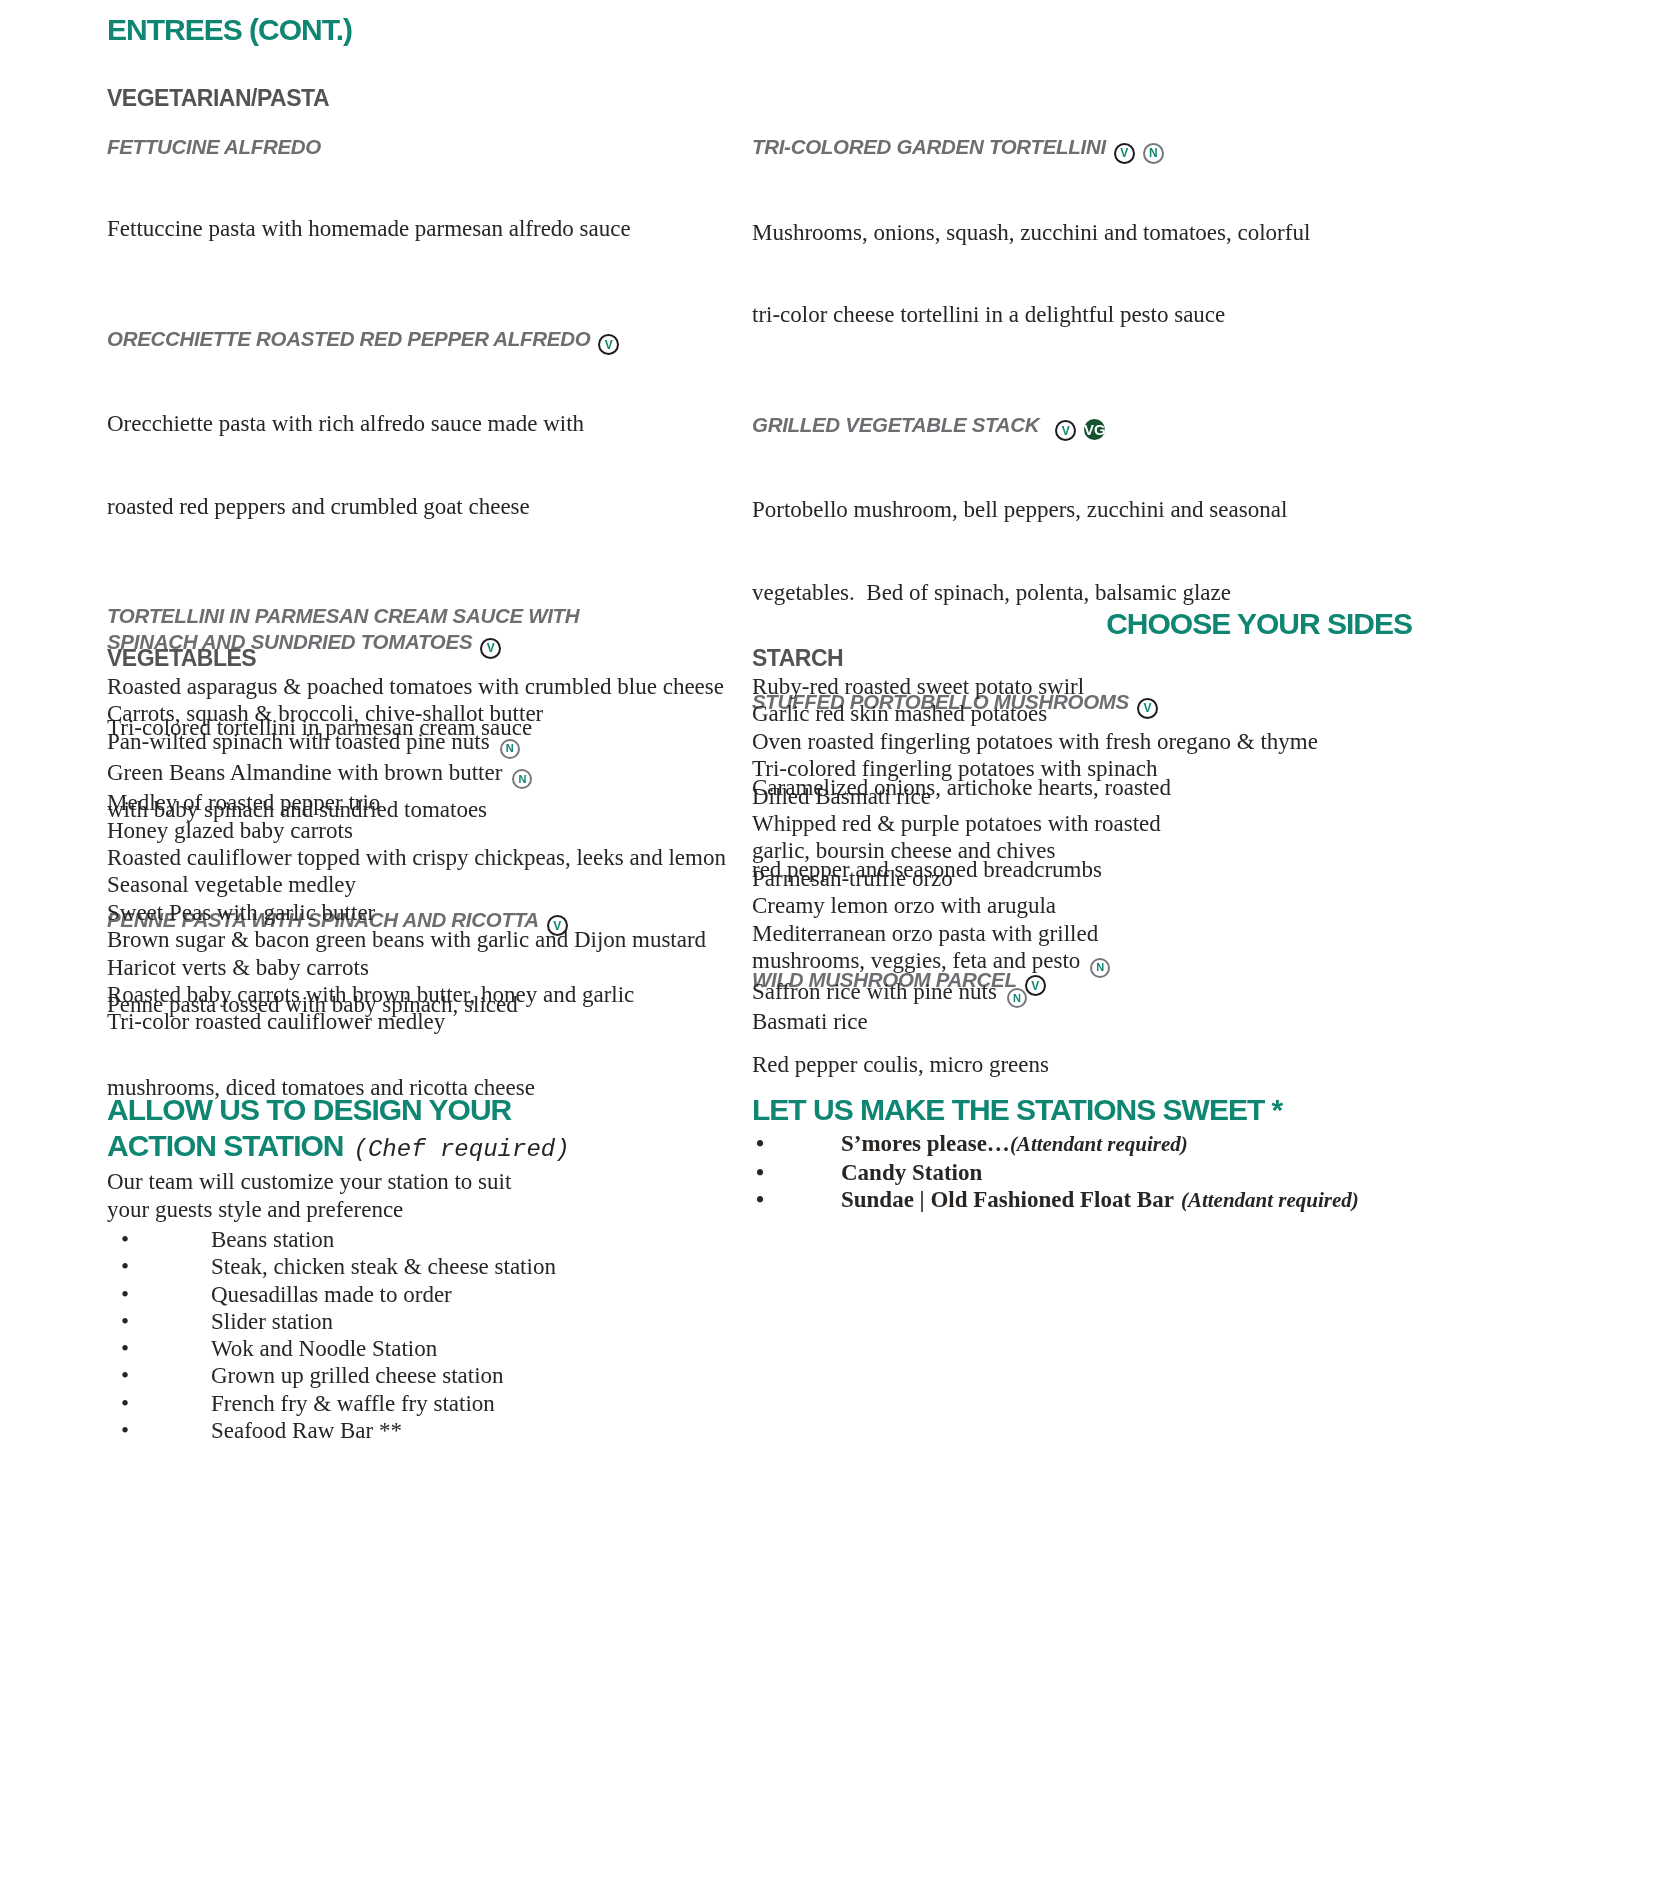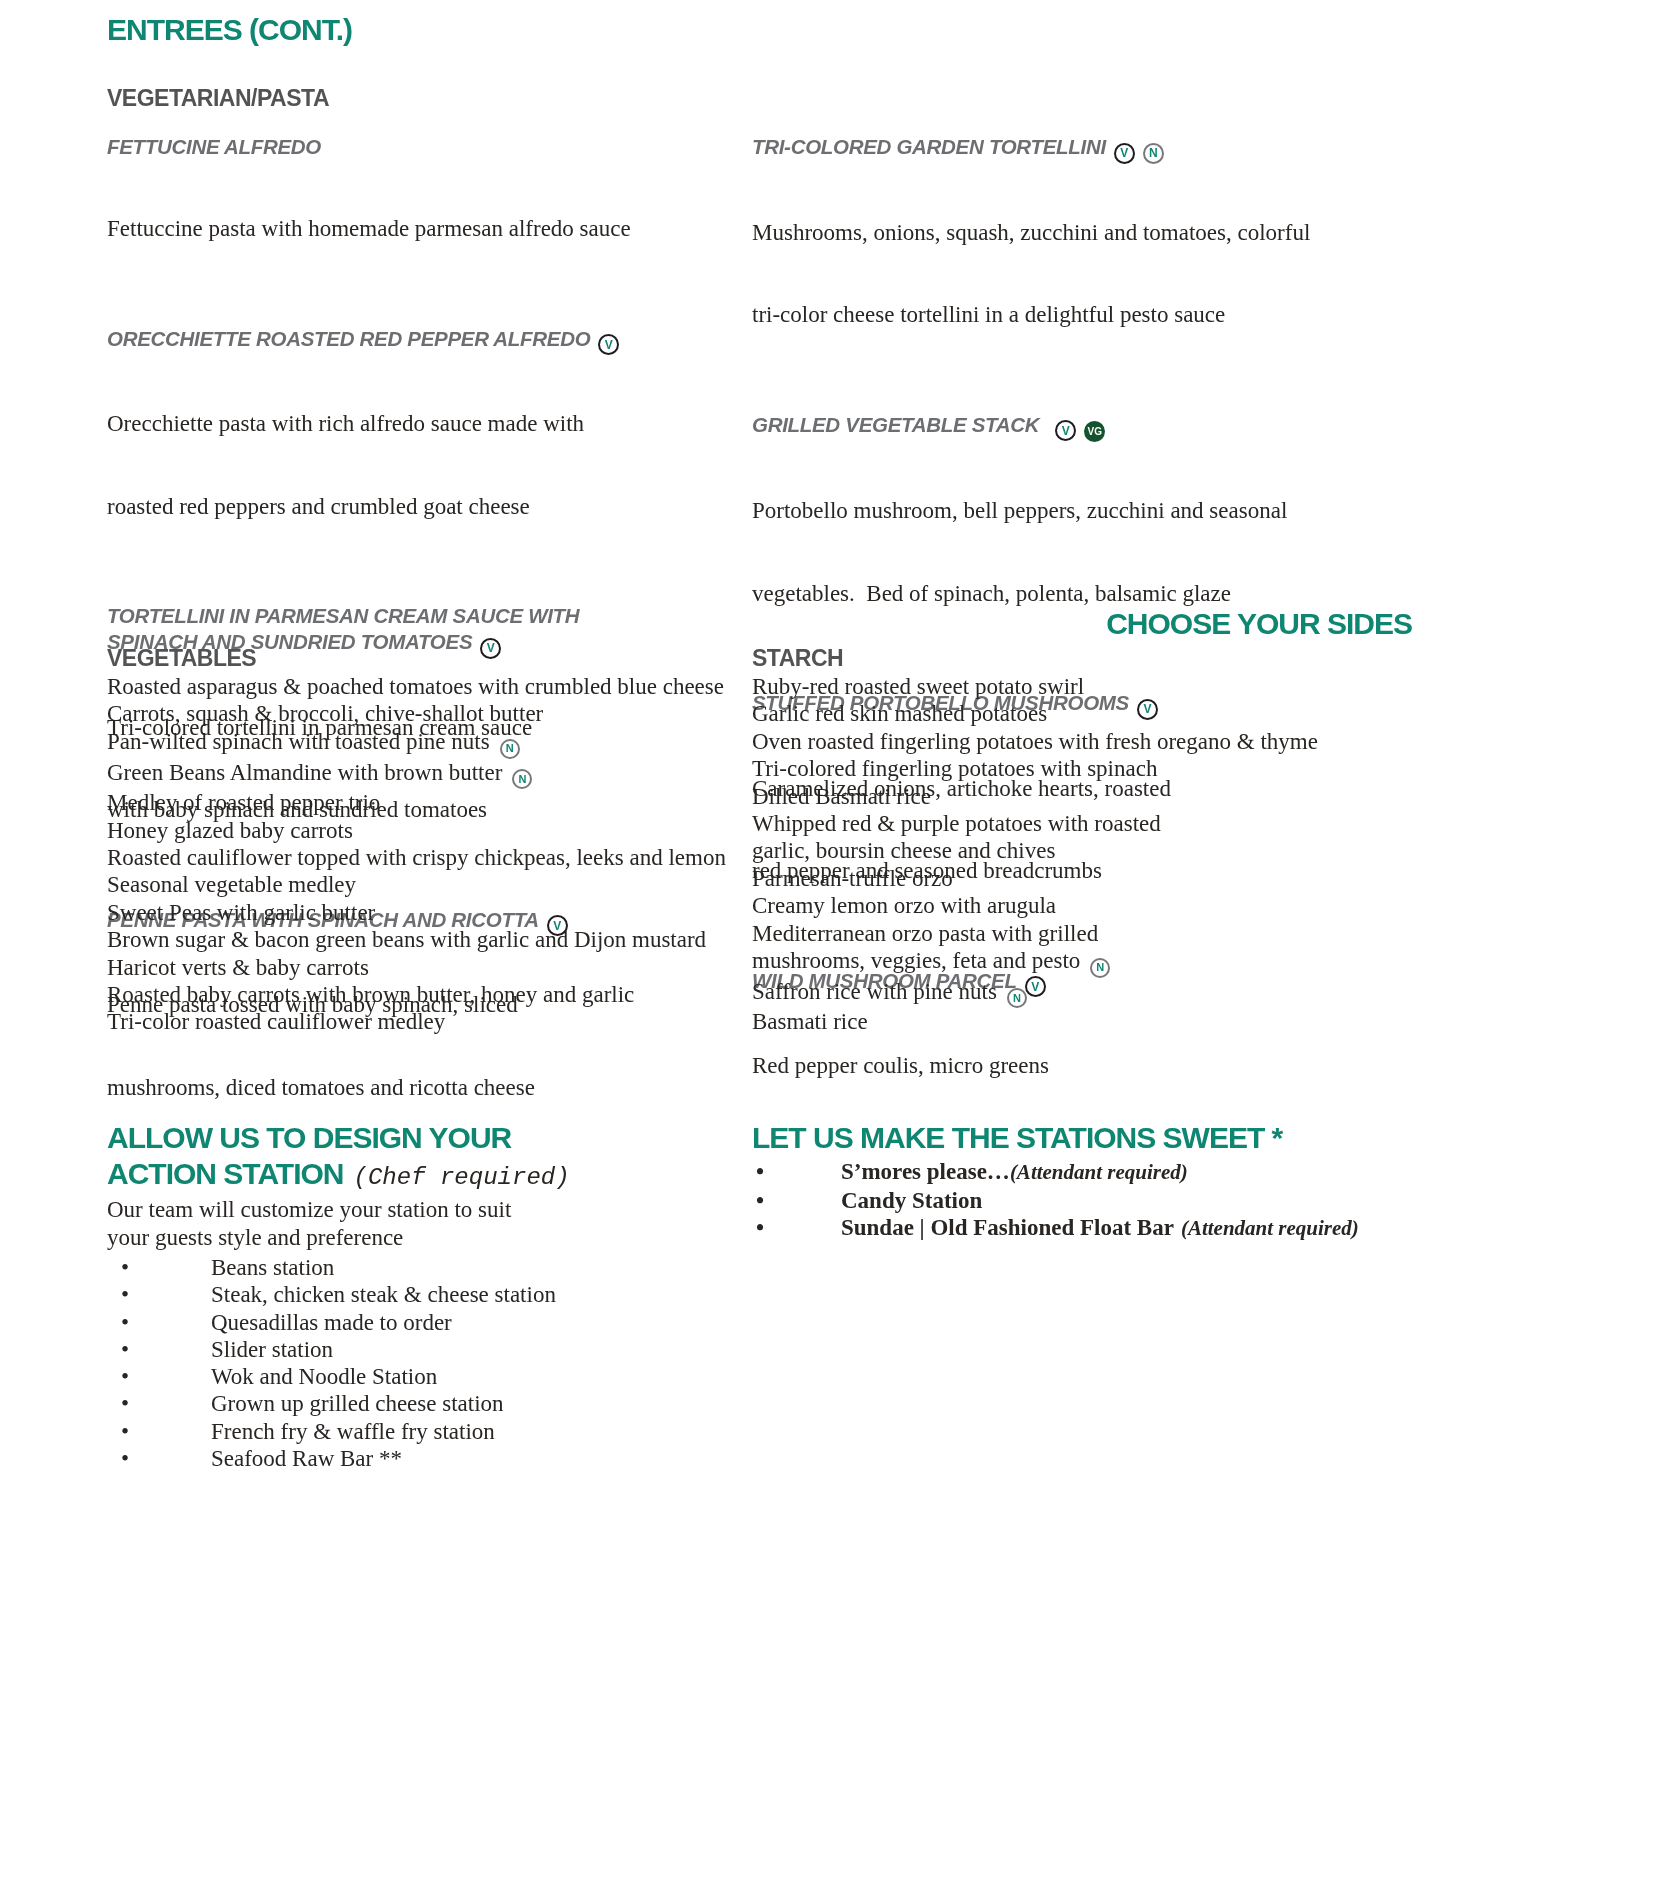--- a/index.html
+++ b/index.html
@@ -18,21 +18,21 @@
                 font-size:20.5px;letter-spacing:-0.3px;color:#6D6E71;line-height:26px;}
   .entree-desc{font-size:23px;line-height:27.5px;white-space:pre-wrap;}
 
   
   .badge{display:inline-flex;align-items:center;justify-content:center;
          width:21px;height:21px;border-radius:50%;box-sizing:border-box;
          font-family:"Liberation Sans",sans-serif;font-weight:bold;font-style:normal;
          font-size:12px;letter-spacing:0;vertical-align:-3px;margin-left:8px;}
   .badge.v{border:2.5px solid #1d1d1f;color:#0E8672;background:#fff;}
   .badge.n{border:2.5px solid #77787B;color:#0E8672;background:#fff;}
-  .badge.vg{background:#14532d;color:#ffffff;font-size:10px;border:none;}
+  .badge.vg{background:#14532d;color:#ffffff;font-size:15px;border:none;}
   .badge.inline-sm{width:20px;height:20px;font-size:11px;margin-left:10px;vertical-align:-3px;}
 
   
   .abs{position:absolute;}
   .cols{display:flex;}
   .col-left{width:645px;flex:0 0 645px;}
   .col-right{width:660px;flex:0 0 660px;}
 
   .side-line{font-size:23px;line-height:27.4px;white-space:pre-wrap;}
 
@@ -181,21 +181,21 @@
         <div class="side-line">Creamy lemon orzo with arugula</div>
         <div class="side-line">Mediterranean orzo pasta with grilled</div>
         <div class="side-line"><span>mushrooms, veggies, feta and pesto</span><span class="badge n inline-sm">N</span></div>
         <div class="side-line"><span>Saffron rice with pine nuts</span><span class="badge n inline-sm">N</span></div>
         <div class="side-line">Basmati rice</div>
       </div>
 
     </div>
   </div>
 
-  <div class="abs cols" style="left:66px;top:1120px;justify-content:space-between;">
+  <div class="abs cols" style="left:66px;top:1092px;justify-content:space-between;">
 
     <div class="col-left">
       <div class="h-teal">ALLOW US TO DESIGN YOUR</div>
       <div class="h-teal"><span>ACTION STATION</span><span class="heading-note">(Chef required)</span></div>
       <div class="intro-line">Our team will customize your station to suit</div>
       <div class="intro-line">your guests style and preference</div>
       <div style="margin-top:3px;">
         <div class="bullet-row action">Beans station</div>
         <div class="bullet-row action">Steak, chicken steak &amp; cheese station</div>
         <div class="bullet-row action">Quesadillas made to order</div>

